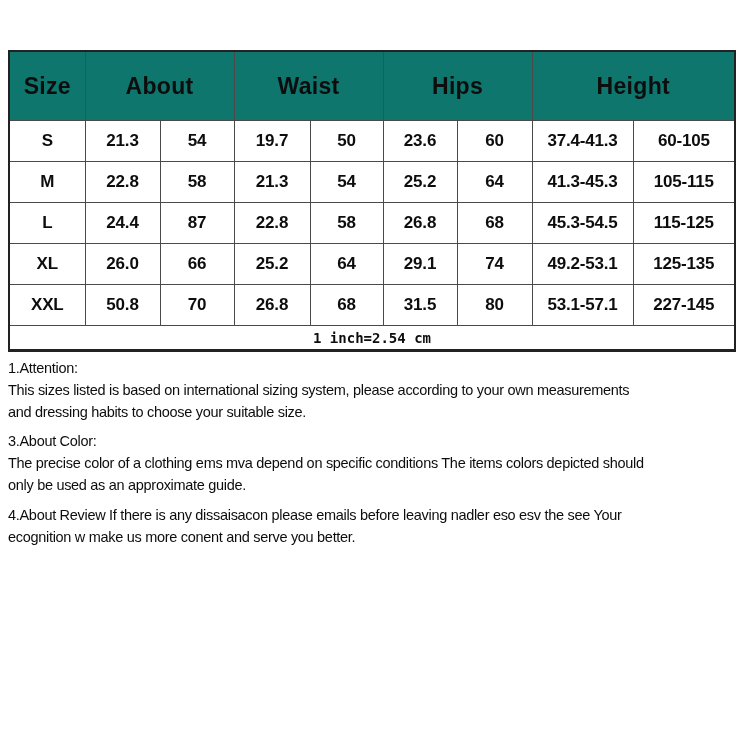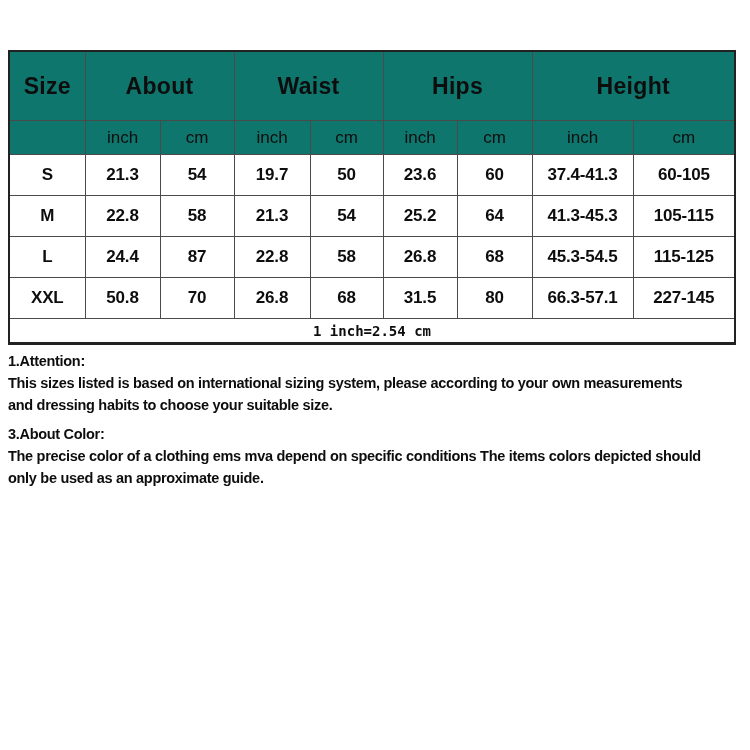--- a/index.html
+++ b/index.html
@@ -20,21 +20,21 @@
   thead th{background:#0f766e;}
   .group-row th{height:68px;font-size:23px;font-weight:bold;letter-spacing:.3px;}
   .unit-row th{height:33px;font-size:17px;font-weight:normal;}
   tbody th,tbody td{height:40px;font-size:17px;font-weight:bold;letter-spacing:-.2px;background:#fff;}
   tfoot td{
     height:23px;background:#fff;
     font-family:"DejaVu Sans Mono",monospace;font-weight:bold;font-size:14px;
   }
   .notes{padding-top:6px;width:742px;}
   .note{
-    font-weight:bold;font-size:14.5px;line-height:21.8px;letter-spacing:-.3px;
+    font-weight:normal;font-size:14.5px;line-height:21.8px;letter-spacing:-.3px;
     white-space:pre-line;margin:0 0 8px 0;
   }
 </style>
 </head>
 <body>
 
 <div class="page">
 
   <table class="size-chart">
     <colgroup>
@@ -48,31 +48,20 @@
         <col style="width:101px">
         <col style="width:102px">
     </colgroup>
     <thead>
       <tr class="group-row">
         <th>Size</th>
         <th colspan="2">About</th>
         <th colspan="2">Waist</th>
         <th colspan="2">Hips</th>
         <th colspan="2">Height</th>
-      </tr>
-      <tr class="unit-row">
-        <th></th>
-        <th>inch</th>
-        <th>cm</th>
-        <th>inch</th>
-        <th>cm</th>
-        <th>inch</th>
-        <th>cm</th>
-        <th>inch</th>
-        <th>cm</th>
       </tr>
     </thead>
     <tbody>
       <tr>
         <th>S</th>
         <td>21.3</td>
         <td>54</td>
         <td>19.7</td>
         <td>50</td>
         <td>23.6</td>
@@ -96,40 +85,53 @@
         <td>24.4</td>
         <td>87</td>
         <td>22.8</td>
         <td>58</td>
         <td>26.8</td>
         <td>68</td>
         <td>45.3-54.5</td>
         <td>115-125</td>
       </tr>
       <tr>
+        <th>XL</th>
+        <td>26.0</td>
+        <td>66</td>
+        <td>25.2</td>
+        <td>64</td>
+        <td>29.1</td>
+        <td>74</td>
+        <td>49.2-53.1</td>
+        <td>125-135</td>
+      </tr>
+      <tr>
         <th>XXL</th>
         <td>50.8</td>
         <td>70</td>
         <td>26.8</td>
         <td>68</td>
         <td>31.5</td>
         <td>80</td>
-        <td>66.3-57.1</td>
+        <td>53.1-57.1</td>
         <td>227-145</td>
       </tr>
     </tbody>
     <tfoot>
       <tr>
         <td colspan="9">1 inch=2.54 cm</td>
       </tr>
     </tfoot>
   </table>
 
   <div class="notes">
     <div class="note">1.Attention:
 This sizes listed is based on international sizing system, please according to your own measurements
 and dressing habits to choose your suitable size.</div>
     <div class="note">3.About Color:
 The precise color of a clothing ems mva depend on specific conditions The items colors depicted should
 only be used as an approximate guide.</div>
+    <div class="note">4.About Review If there is any dissaisacon please emails before leaving nadler eso esv the see Your
+ecognition w make us more conent and serve you better.</div>
   </div>
 
 </div>
 
 </body></html>

